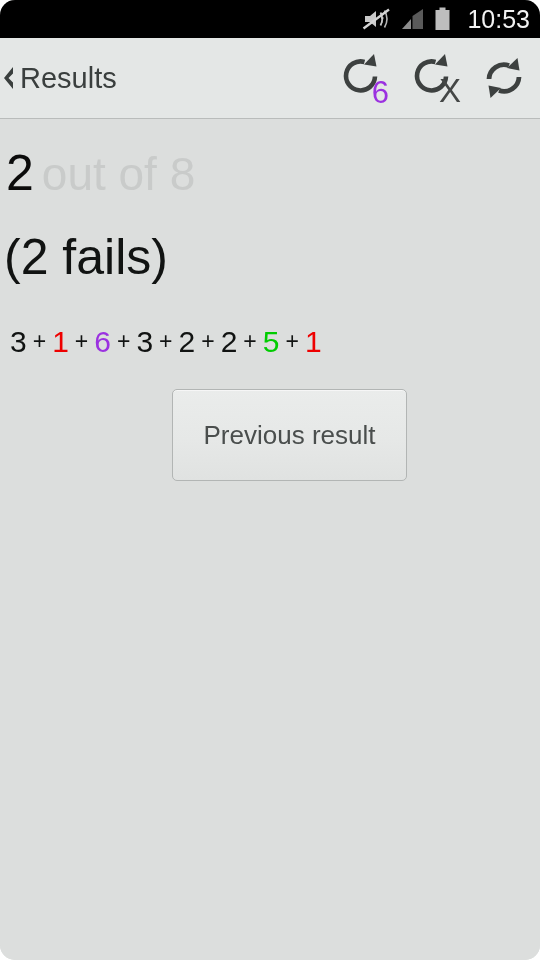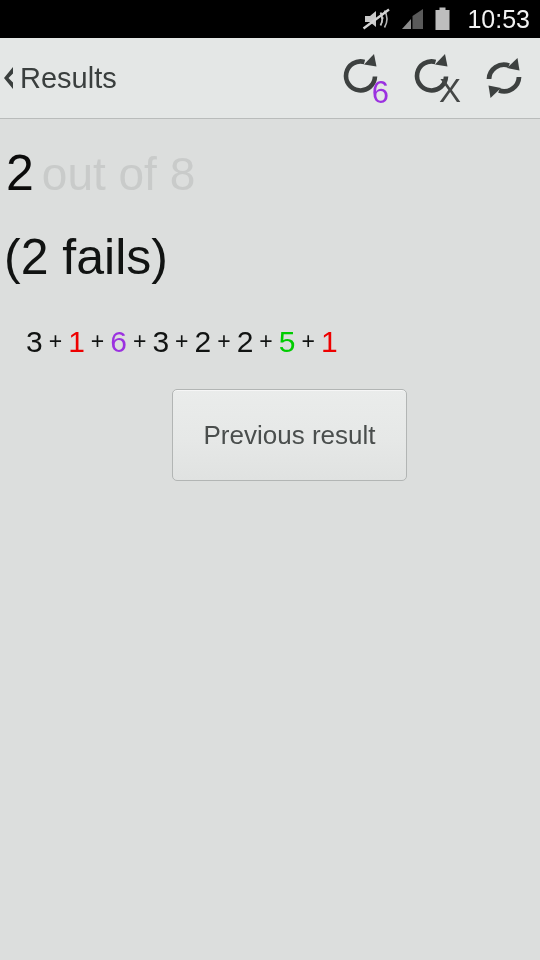--- a/index.html
+++ b/index.html
@@ -9,20 +9,21 @@
   }
   body {
     font-family: "Liberation Sans", sans-serif;
   }
   .device {
     position: relative;
     width: 540px;
     height: 960px;
     background: #dcdedd;
     overflow: hidden;
+    border-radius: 15px;
   }
 
   
   .status-bar {
     position: absolute;
     top: 0; left: 0;
     width: 540px;
     height: 38px;
     background: #000000;
     display: flex;
@@ -159,21 +160,20 @@
   }
   .formula-line {
     position: absolute;
     left: 9px;
     top: 207px;
     font-size: 30px;
     line-height: 1;
     color: #111312;
     font-family: "Liberation Sans", sans-serif;
     white-space: nowrap;
-    margin-left: 16px;
   }
   .formula-line .term { padding: 0 1px; }
   .formula-line .op {
     color: #111312;
     font-size: 23px;
     padding: 0 5px;
     position: relative;
     top: -3px;
   }
 

